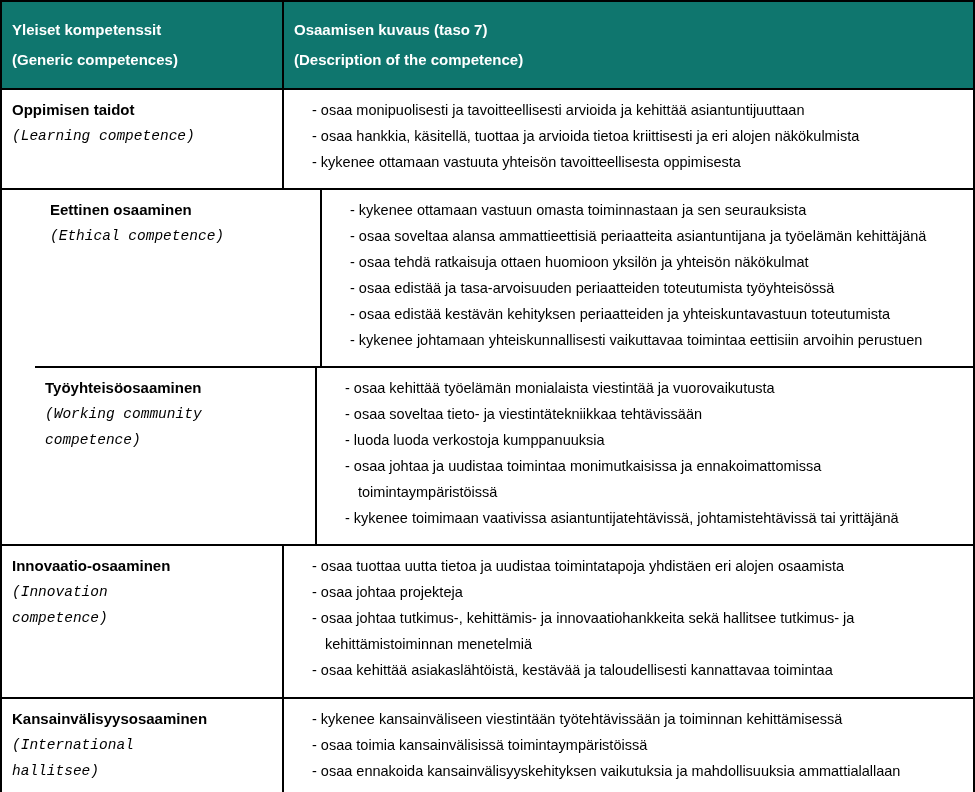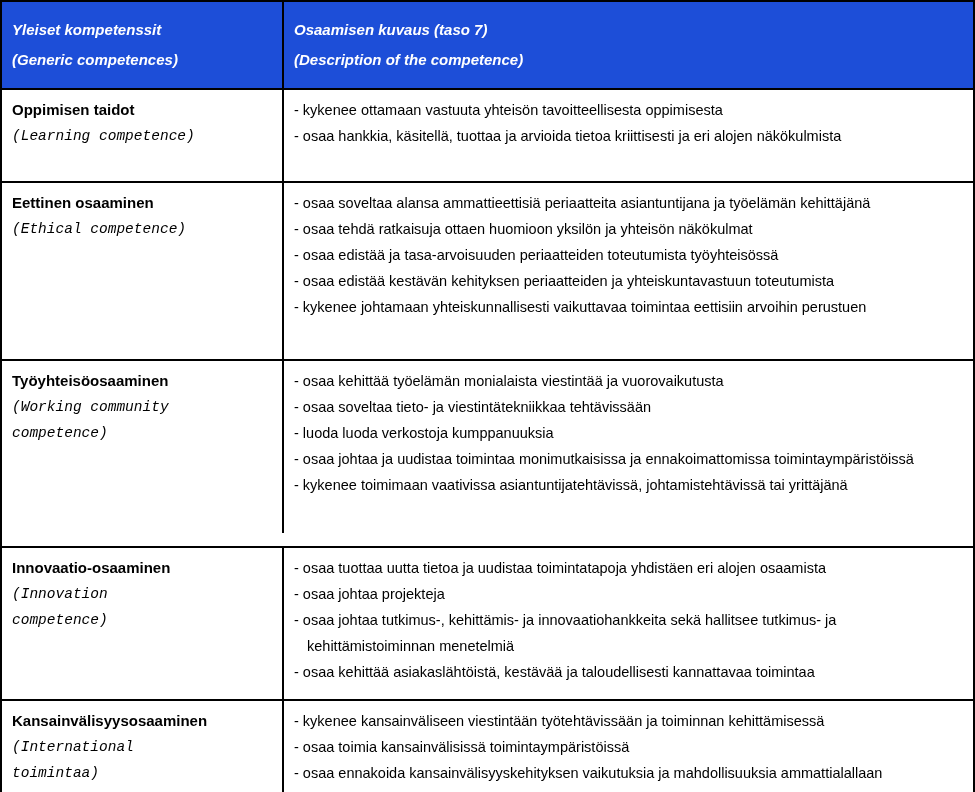--- a/index.html
+++ b/index.html
@@ -15,42 +15,42 @@
     border: 2px solid #000000;
     border-bottom-width: 5px;
     display: flex;
     flex-direction: column;
     background: #ffffff;
   }
   .t-row {
     display: grid;
     grid-template-columns: 282px 1fr;
   }
-  .t-row + .t-row { border-top: 2px solid #000000; }
+  .t-row + .t-row { border-top: 2px solid #000000; gap: 18px; }
   .cell {
     padding: 7px 10px 13px 10px;
     font-size: 14.5px;
     line-height: 26px;
   }
   .cell.left { border-right: 2px solid #000000; }
   
-  .t-header { min-height: 78px; background: #1d4ed8; font-style: italic; }
+  .t-header { min-height: 78px; background: #0f766e; }
   .t-header .cell {
     color: #ffffff;
     font-weight: bold;
     font-size: 15px;
     line-height: 30px;
     padding-top: 13px;
     white-space: pre-line;
   }
   
   .t-body-1 { min-height: 93px; }
-  .t-body-2 { min-height: 178px; }
-  .t-body-3 { min-height: 174px; }
-  .t-body-4 { min-height: 153px; margin-top: 13px; }
+  .t-body-2 { min-height: 178px; padding-left: 38px; }
+  .t-body-3 { min-height: 174px; margin-left: 33px; }
+  .t-body-4 { min-height: 153px; }
   .t-body-5 { min-height: 97px; }
   .row-title {
     font-weight: bold;
     font-size: 15px;
   }
   .row-subtitle {
     font-style: italic;
     white-space: pre-line;
     font-family: Liberation Mono, monospace;
   }
@@ -70,31 +70,33 @@
     <div class="cell">Osaamisen kuvaus (taso 7)
 (Description of the competence)</div>
   </div>
 
   <div class="t-row t-body-1">
     <div class="cell left">
       <div class="row-title">Oppimisen taidot</div>
       <div class="row-subtitle">(Learning competence)</div>
     </div>
     <div class="cell">
+      <div class="bullet">- osaa monipuolisesti ja tavoitteellisesti arvioida ja kehittää asiantuntijuuttaan</div>
+      <div class="bullet">- osaa hankkia, käsitellä, tuottaa ja arvioida tietoa kriittisesti ja eri alojen näkökulmista</div>
       <div class="bullet">- kykenee ottamaan vastuuta yhteisön tavoitteellisesta oppimisesta</div>
-      <div class="bullet">- osaa hankkia, käsitellä, tuottaa ja arvioida tietoa kriittisesti ja eri alojen näkökulmista</div>
     </div>
   </div>
 
   <div class="t-row t-body-2">
     <div class="cell left">
       <div class="row-title">Eettinen osaaminen</div>
       <div class="row-subtitle">(Ethical competence)</div>
     </div>
     <div class="cell">
+      <div class="bullet">- kykenee ottamaan vastuun omasta toiminnastaan ja sen seurauksista</div>
       <div class="bullet">- osaa soveltaa alansa ammattieettisiä periaatteita asiantuntijana ja työelämän kehittäjänä</div>
       <div class="bullet">- osaa tehdä ratkaisuja ottaen huomioon yksilön ja yhteisön näkökulmat</div>
       <div class="bullet">- osaa edistää ja tasa-arvoisuuden periaatteiden toteutumista työyhteisössä</div>
       <div class="bullet">- osaa edistää kestävän kehityksen periaatteiden ja yhteiskuntavastuun toteutumista</div>
       <div class="bullet">- kykenee johtamaan yhteiskunnallisesti vaikuttavaa toimintaa eettisiin arvoihin perustuen</div>
     </div>
   </div>
 
   <div class="t-row t-body-3">
     <div class="cell left">
@@ -122,21 +124,21 @@
       <div class="bullet">- osaa johtaa projekteja</div>
       <div class="bullet">- osaa johtaa tutkimus-, kehittämis- ja innovaatiohankkeita sekä hallitsee tutkimus- ja kehittämistoiminnan menetelmiä</div>
       <div class="bullet">- osaa kehittää asiakaslähtöistä, kestävää ja taloudellisesti kannattavaa toimintaa</div>
     </div>
   </div>
 
   <div class="t-row t-body-5">
     <div class="cell left">
       <div class="row-title">Kansainvälisyysosaaminen</div>
       <div class="row-subtitle">(International
-toimintaa)</div>
+hallitsee)</div>
     </div>
     <div class="cell">
       <div class="bullet">- kykenee kansainväliseen viestintään työtehtävissään ja toiminnan kehittämisessä</div>
       <div class="bullet">- osaa toimia kansainvälisissä toimintaympäristöissä</div>
       <div class="bullet">- osaa ennakoida kansainvälisyyskehityksen vaikutuksia ja mahdollisuuksia ammattialallaan</div>
     </div>
   </div>
 
 </div>
 

